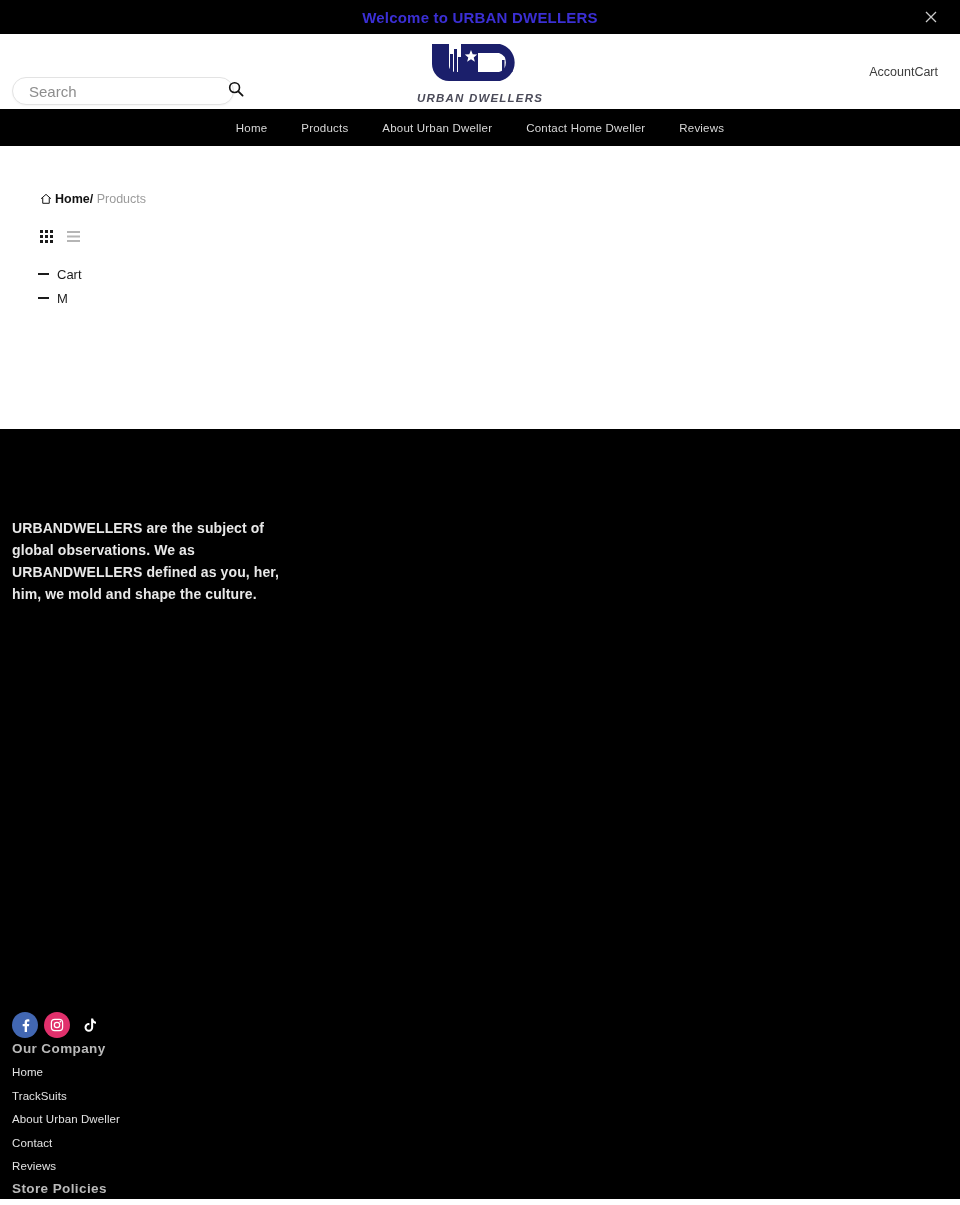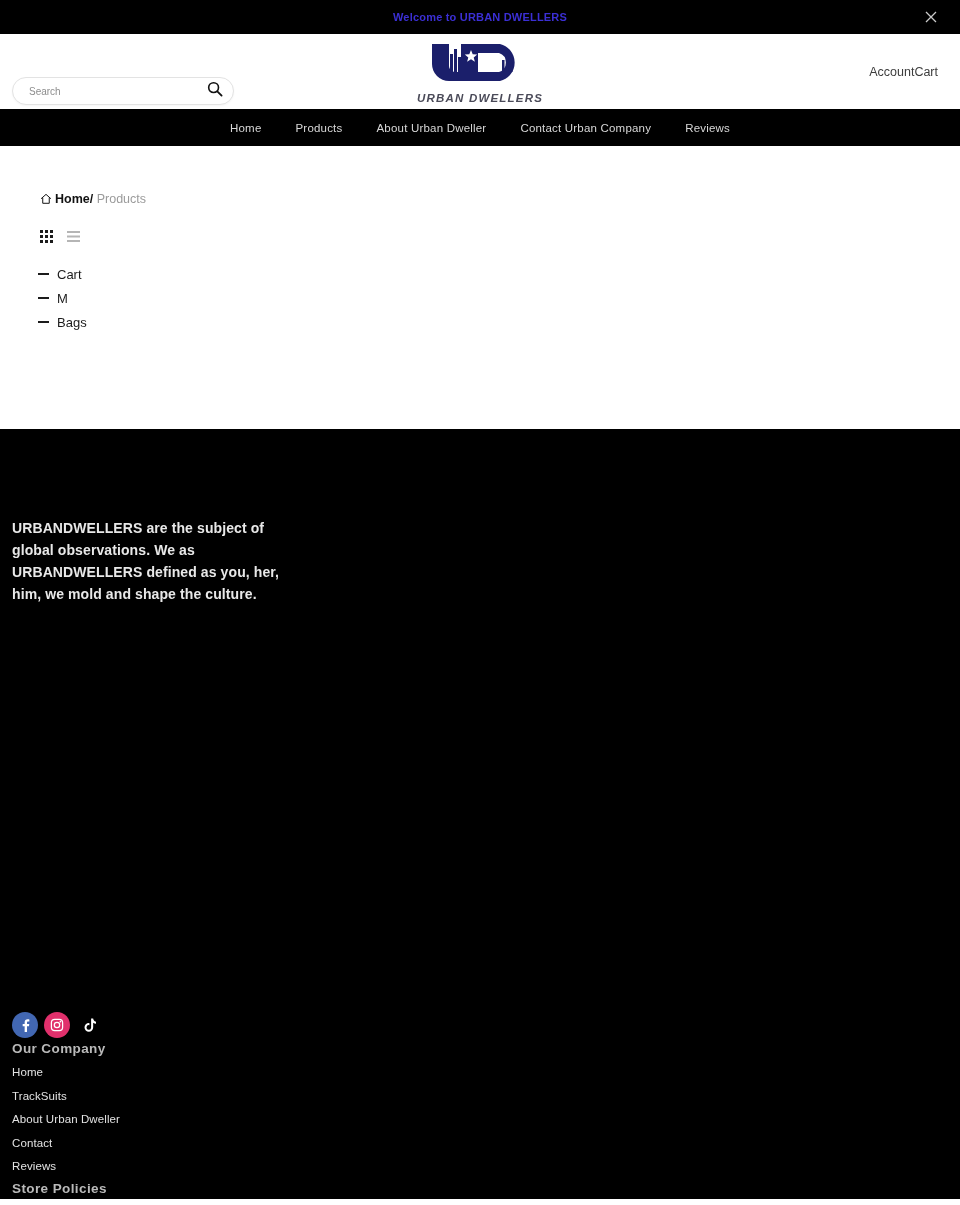--- a/index.html
+++ b/index.html
@@ -15,21 +15,21 @@
   
   .announce {
     position: relative;
     height: 34px;
     background: #000000;
     display: flex;
     align-items: center;
     justify-content: center;
   }
   .announce-text {
-    font-size: 11px;
+    font-size: 15px;
     font-weight: 700;
     color: #3b2fd4;
     letter-spacing: 0.2px;
   }
   .announce-close {
     position: absolute;
     right: 22px;
     top: 50%;
     transform: translateY(-50%);
     width: 14px;
@@ -91,21 +91,21 @@
     display: flex;
     align-items: center;
     padding: 0 10px 0 16px;
     z-index: 5;
     box-shadow: 0 1px 2px rgba(0,0,0,.04);
   }
   .search-input {
     flex: 1;
     border: none;
     outline: none;
-    font-size: 10px;
+    font-size: 15px;
     color: #3d3d3d;
     background: transparent;
     font-family: "Liberation Sans", sans-serif;
   }
   .search-input::placeholder { color: #8d8d8d; }
   .search-icon { flex: 0 0 auto; cursor: pointer; }
 
   
   .nav {
     height: 37px;
@@ -297,21 +297,21 @@
       <circle cx="6.6" cy="6.6" r="4.9" stroke="#111" stroke-width="1.6" fill="none"></circle>
       <path d="M10.3 10.3 L14.6 14.6" stroke="#111" stroke-width="1.8" stroke-linecap="round"></path>
     </svg>
   </span>
 </div>
 
 <nav class="nav">
   <a href="#">Home</a>
   <a href="#">Products</a>
   <a href="#">About Urban Dweller</a>
-  <a href="#">Contact Urban Company</a>
+  <a href="#">Contact Home Dweller</a>
   <a href="#">Reviews</a>
 </nav>
 
 <main class="main">
 
   <div class="breadcrumb">
     <a href="#" class="crumb-home">
       <svg class="home-icon" width="12" height="12" viewBox="0 0 14 14">
         <path d="M1.6 6.4 L7 1.6 L12.4 6.4 M3.2 6 V12 h7.6 V6" stroke="#121212" stroke-width="1.15" fill="none" stroke-linejoin="round" stroke-linecap="round"></path>
       </svg><span>Home</span></a><span class="crumb-sep">/</span>
@@ -348,24 +348,20 @@
 
   <div class="filter-tags">
     <div class="filter-tag">
       <span class="tag-dash"></span>
       <span class="tag-label">Cart</span>
     </div>
     <div class="filter-tag">
       <span class="tag-dash"></span>
       <span class="tag-label">M</span>
     </div>
-    <div class="filter-tag">
-      <span class="tag-dash"></span>
-      <span class="tag-label">Bags</span>
-    </div>
   </div>
 
 </main>
 
 <footer class="footer">
   <div class="footer-inner">
 
     <div class="footer-blurb">URBANDWELLERS are the subject of global observations. We as URBANDWELLERS defined as you, her, him, we mold and shape the culture.</div>
 
     <div class="social-row">

